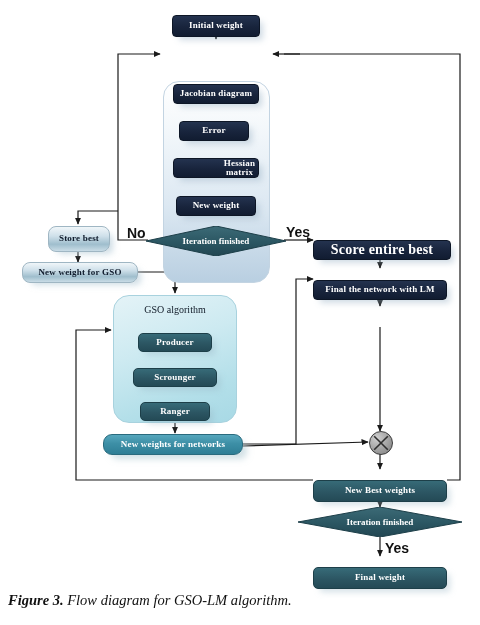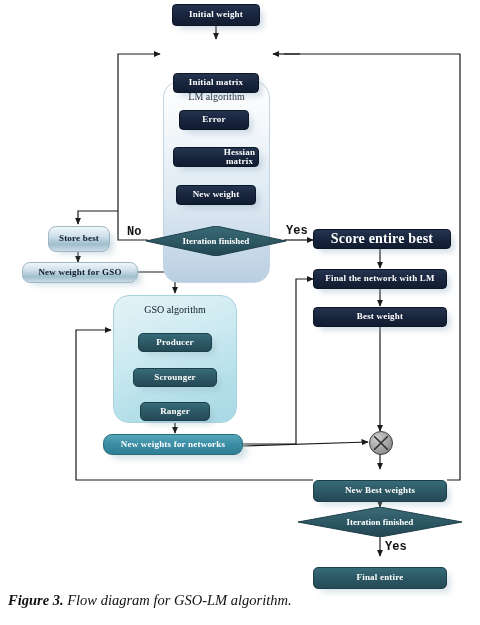--- a/index.html
+++ b/index.html
@@ -9,21 +9,21 @@
 
   svg.wires{position:absolute;left:0;top:0;width:480px;height:625px;overflow:visible;}
 
   .node{position:absolute;box-sizing:border-box;display:flex;align-items:center;
         justify-content:center;text-align:center;color:#ffffff;font-weight:bold;
         font-family:"Liberation Serif",serif;line-height:1.05;letter-spacing:.2px;}
 
   
   .navy{background:linear-gradient(180deg,#24334f 0%,#18243c 55%,#111c31 100%);
         border-radius:4px;border:1px solid #0d1626;
-        box-shadow:5px 5px 6px -2px rgba(150,175,195,.45);}
+        box-shadow:5px 5px 6px -2px rgba(150,175,195,.45);margin-top:11px;}
 
   
   .teal{background:linear-gradient(180deg,#376b78 0%,#2c5663 55%,#244a56 100%);
         border-radius:5px;border:1px solid #1d3f49;
         box-shadow:5px 5px 6px -2px rgba(150,180,195,.40);margin-top:11px;}
 
   
   .teal-bright{background:linear-gradient(180deg,#56a7bd 0%,#3d8fa6 45%,#2e7e95 100%);
         border-radius:9px;border:1px solid #2a6b7e;
         box-shadow:6px 6px 6px -2px rgba(165,195,205,.5);}
@@ -46,22 +46,22 @@
   .diamond{position:absolute;}
   .diamond .dtext{position:absolute;left:0;right:0;top:50%;transform:translateY(-50%);
         text-align:center;color:#ffffff;font-weight:bold;font-size:9px;
         font-family:"Liberation Serif",serif;}
 
   
   .xjunction{position:absolute;border-radius:50%;
         background:radial-gradient(circle at 32% 28%,#cfcfcf 0%,#a9a9a9 45%,#8e8e8e 78%,#787878 100%);
         border:1.5px solid #3b3b3b;}
 
-  .edge-label{position:absolute;font-family:Liberation Mono, monospace;
-        font-size:12px;font-weight:bold;color:#111111;}
+  .edge-label{position:absolute;font-family:Liberation Sans, sans-serif;
+        font-size:14px;font-weight:bold;color:#111111;}
 
   .caption{position:absolute;left:8px;top:592px;width:470px;
         font-family:"Liberation Serif",serif;font-style:italic;
         font-size:14.5px;color:#111111;}
   .caption b{font-weight:bold;font-style:italic;}
 </style>
 </head>
 <body>
 
 <div id="root">
@@ -127,21 +127,21 @@
   <div class="panel panel-lm" style="left:163px;top:41px;width:107px;height:202px;">
     <div class="panel-title" style="top:9px;">LM algorithm</div>
   </div>
 
   <div class="panel panel-gso" style="left:113px;top:295px;width:124px;height:128px;">
     <div class="panel-title" style="top:8px;">GSO algorithm</div>
   </div>
 
   <div class="node navy" style="left:172px;top:4px;width:88px;height:22px;font-size:9px;">Initial weight</div>
 
-  <div class="node navy" style="left:173px;top:73px;width:86px;height:20px;font-size:9px;">Initial matrix</div>
+  <div class="node navy" style="left:173px;top:73px;width:86px;height:20px;font-size:9px;">Jacobian diagram</div>
 
   <div class="node navy" style="left:179px;top:110px;width:70px;height:20px;font-size:9px;">Error</div>
 
   <div class="node navy" style="left:173px;top:147px;width:86px;height:20px;font-size:9px;padding-left:47px;">Hessian matrix</div>
 
   <div class="node navy" style="left:176px;top:185px;width:80px;height:20px;font-size:9px;">New weight</div>
 
   <div class="diamond" style="left:146px;top:226px;width:140px;height:30px;">
     <svg width="140" height="30" viewBox="0 0 140 30" xmlns="http://www.w3.org/2000/svg" style="display:block;">
       <defs>
@@ -165,21 +165,20 @@
   <div class="node teal" style="left:133px;top:357px;width:84px;height:19px;font-size:9px;">Scrounger</div>
 
   <div class="node teal" style="left:140px;top:391px;width:70px;height:19px;font-size:9px;">Ranger</div>
 
   <div class="node teal-bright" style="left:103px;top:434px;width:140px;height:21px;font-size:9px;">New weights for networks</div>
 
   <div class="node navy" style="left:313px;top:229px;width:138px;height:20px;font-size:14px;">Score entire best</div>
 
   <div class="node navy" style="left:313px;top:269px;width:134px;height:20px;font-size:9px;">Final the network with LM</div>
 
-  <div class="node navy" style="left:313px;top:307px;width:134px;height:20px;font-size:9px;">Best weight</div>
 
   <div class="xjunction" style="left:369px;top:431px;width:22px;height:22px;">
     <svg width="22" height="22" viewBox="0 0 22 22" xmlns="http://www.w3.org/2000/svg" style="display:block;">
       <line x1="4.2" y1="4.2" x2="17.8" y2="17.8" stroke="#2f2f2f" stroke-width="1.6"></line>
       <line x1="17.8" y1="4.2" x2="4.2" y2="17.8" stroke="#2f2f2f" stroke-width="1.6"></line>
     </svg>
   </div>
 
   <div class="node teal" style="left:313px;top:469px;width:134px;height:22px;font-size:9px;text-align:center;">New Best weights</div>
 
@@ -190,21 +189,21 @@
           <stop offset="0%" stop-color="#3c6b77"></stop>
           <stop offset="55%" stop-color="#2b5662"></stop>
           <stop offset="100%" stop-color="#224652"></stop>
         </linearGradient>
       </defs>
       <polygon points="82,0 164,15 82,30 0,15" fill="url(#dg2)" stroke="#1d3f49" stroke-width="1"></polygon>
     </svg>
     <div class="dtext">Iteration finished</div>
   </div>
 
-  <div class="node teal" style="left:313px;top:556px;width:134px;height:22px;font-size:9px;">Final entire</div>
+  <div class="node teal" style="left:313px;top:556px;width:134px;height:22px;font-size:9px;">Final weight</div>
 
   <div class="edge-label" style="left:127px;top:225px;">No</div>
   <div class="edge-label" style="left:286px;top:224px;">Yes</div>
   <div class="edge-label" style="left:385px;top:540px;">Yes</div>
 
   <div class="caption">
     <b>Figure 3.</b><span> Flow diagram for GSO-LM algorithm.</span>
   </div>
 
 </div>

